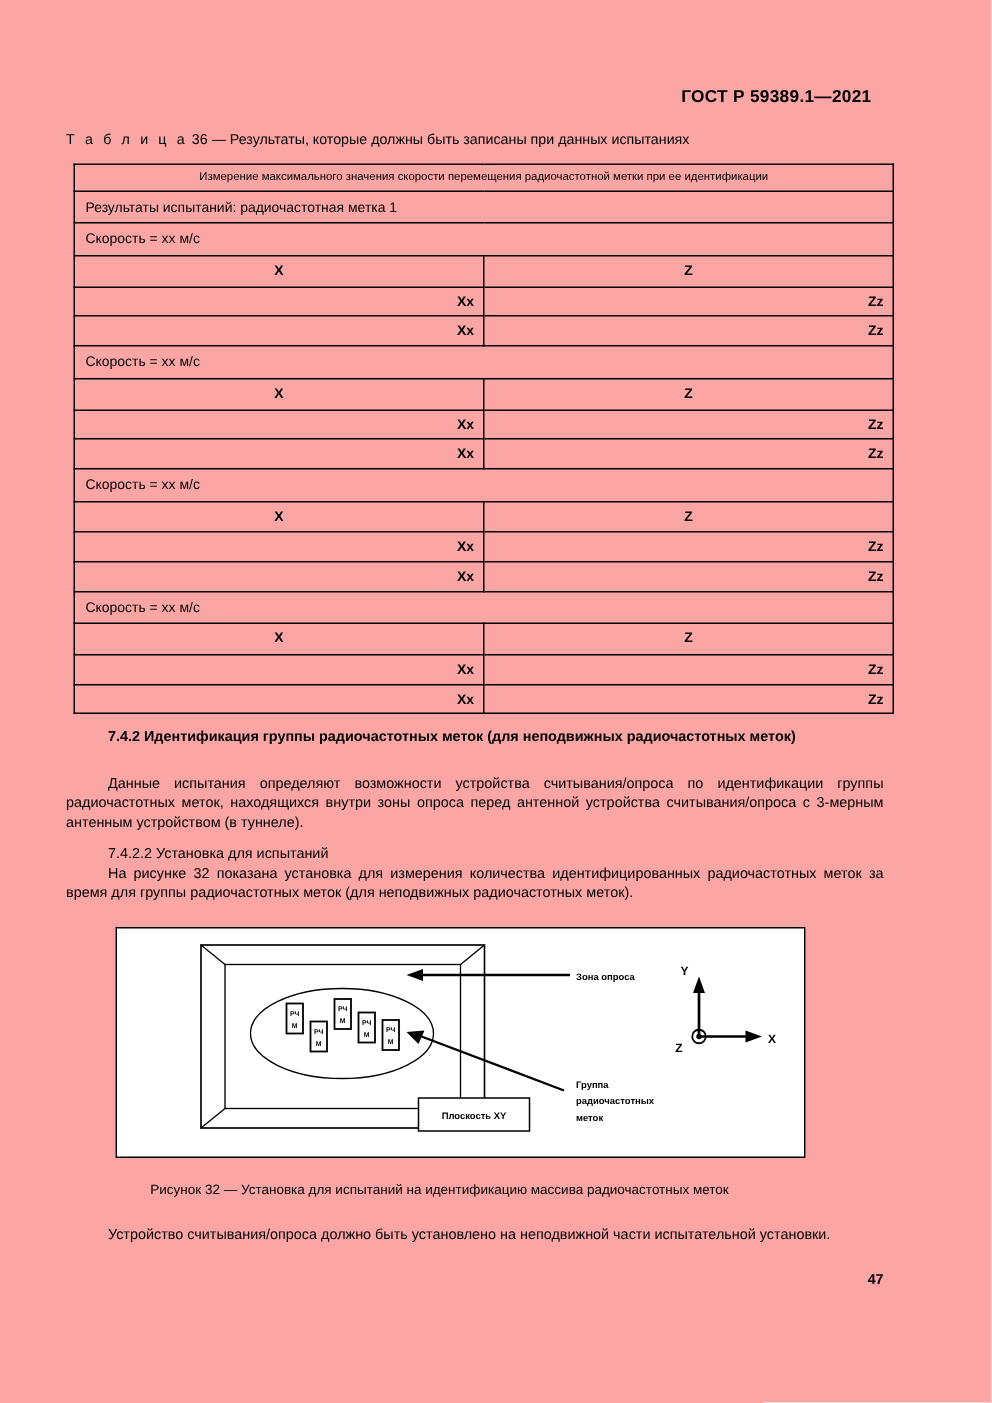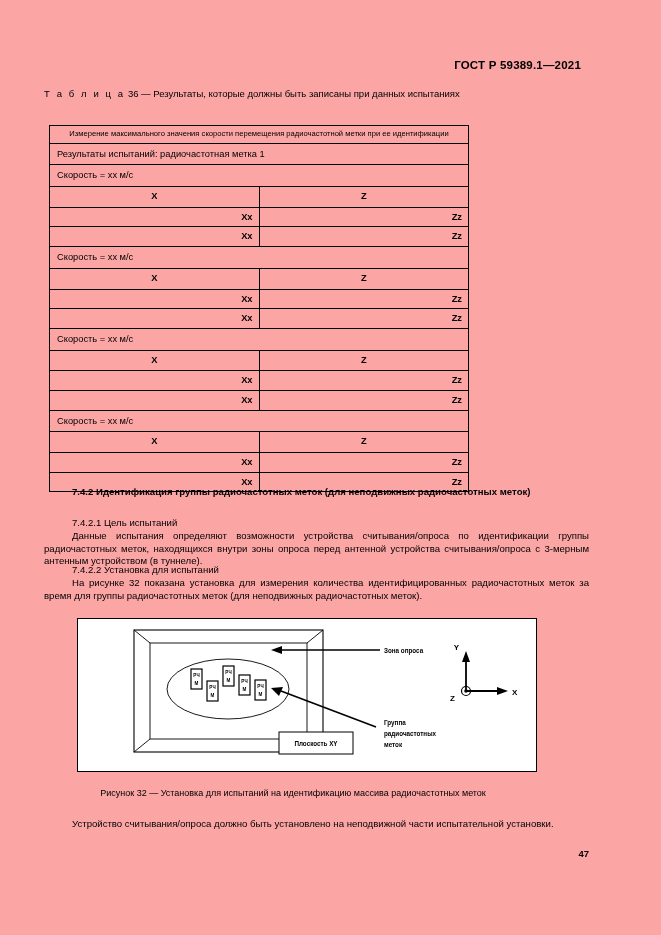--- a/index.html
+++ b/index.html
@@ -38,23 +38,23 @@
     font-size: 9.5px;
     white-space: nowrap;
   }
   .table-caption .tcap-word {
     letter-spacing: 2.1px;
   }
 
   
   .results-table {
     position: absolute;
-    top: 125px;
+    top: 109px;
     left: 49px;
-    width: 420px;
+    width: 547px;
     border-collapse: collapse;
     table-layout: fixed;
   }
   .results-table td {
     border: 1px solid #000000;
     padding: 0;
     vertical-align: middle;
   }
   .results-table .cell-pad {
     padding: 3px 6px 4px 6px;
@@ -324,21 +324,20 @@
           </td>
       </tr>
     </tbody>
   </table>
 
   <div class="body-block" style="top:486px;">
     <p class="heading-bold"><span class="ind"></span><span>7.4.2 Идентификация группы радиочастотных меток (для неподвижных радиочастотных меток)</span></p>
   </div>
 
   <div class="body-block" style="top:517px;">
-    <p class="sub-head"><span class="ind"></span><span>7.4.2.1 Цель испытаний</span></p>
     <p class="para"><span class="ind"></span><span>Данные испытания определяют возможности устройства считывания/опроса по идентификации группы радиочастотных меток, находящихся внутри зоны опроса перед антенной устройства считывания/опроса с 3-мерным антенным устройством (в туннеле).</span></p>
   </div>
 
   <div class="body-block" style="top:564px;">
     <p class="sub-head"><span class="ind"></span><span>7.4.2.2 Установка для испытаний</span></p>
     <p class="para"><span class="ind"></span><span>На рисунке 32 показана установка для измерения количества идентифицированных радиочастотных меток за время для группы радиочастотных меток (для неподвижных радиочастотных меток).</span></p>
   </div>
 
   <div class="figure-wrap">
     <svg width="456" height="150" viewBox="0 0 456 150" xmlns="http://www.w3.org/2000/svg">

